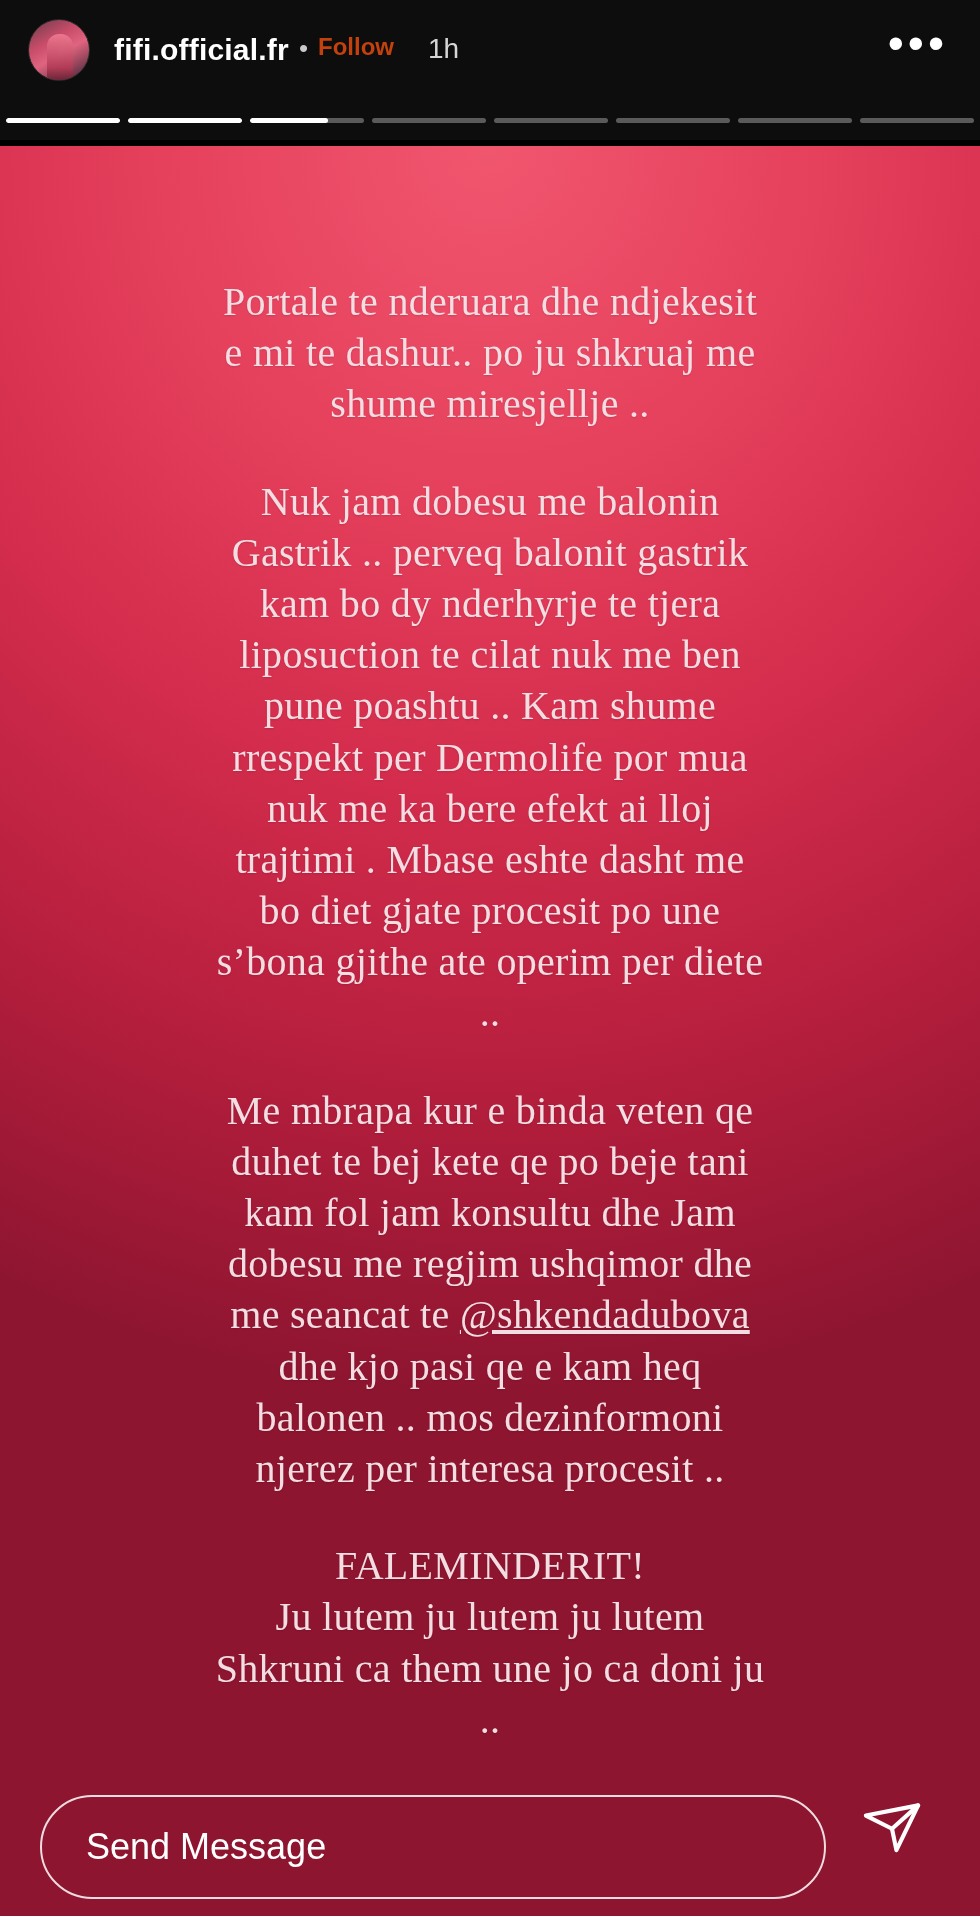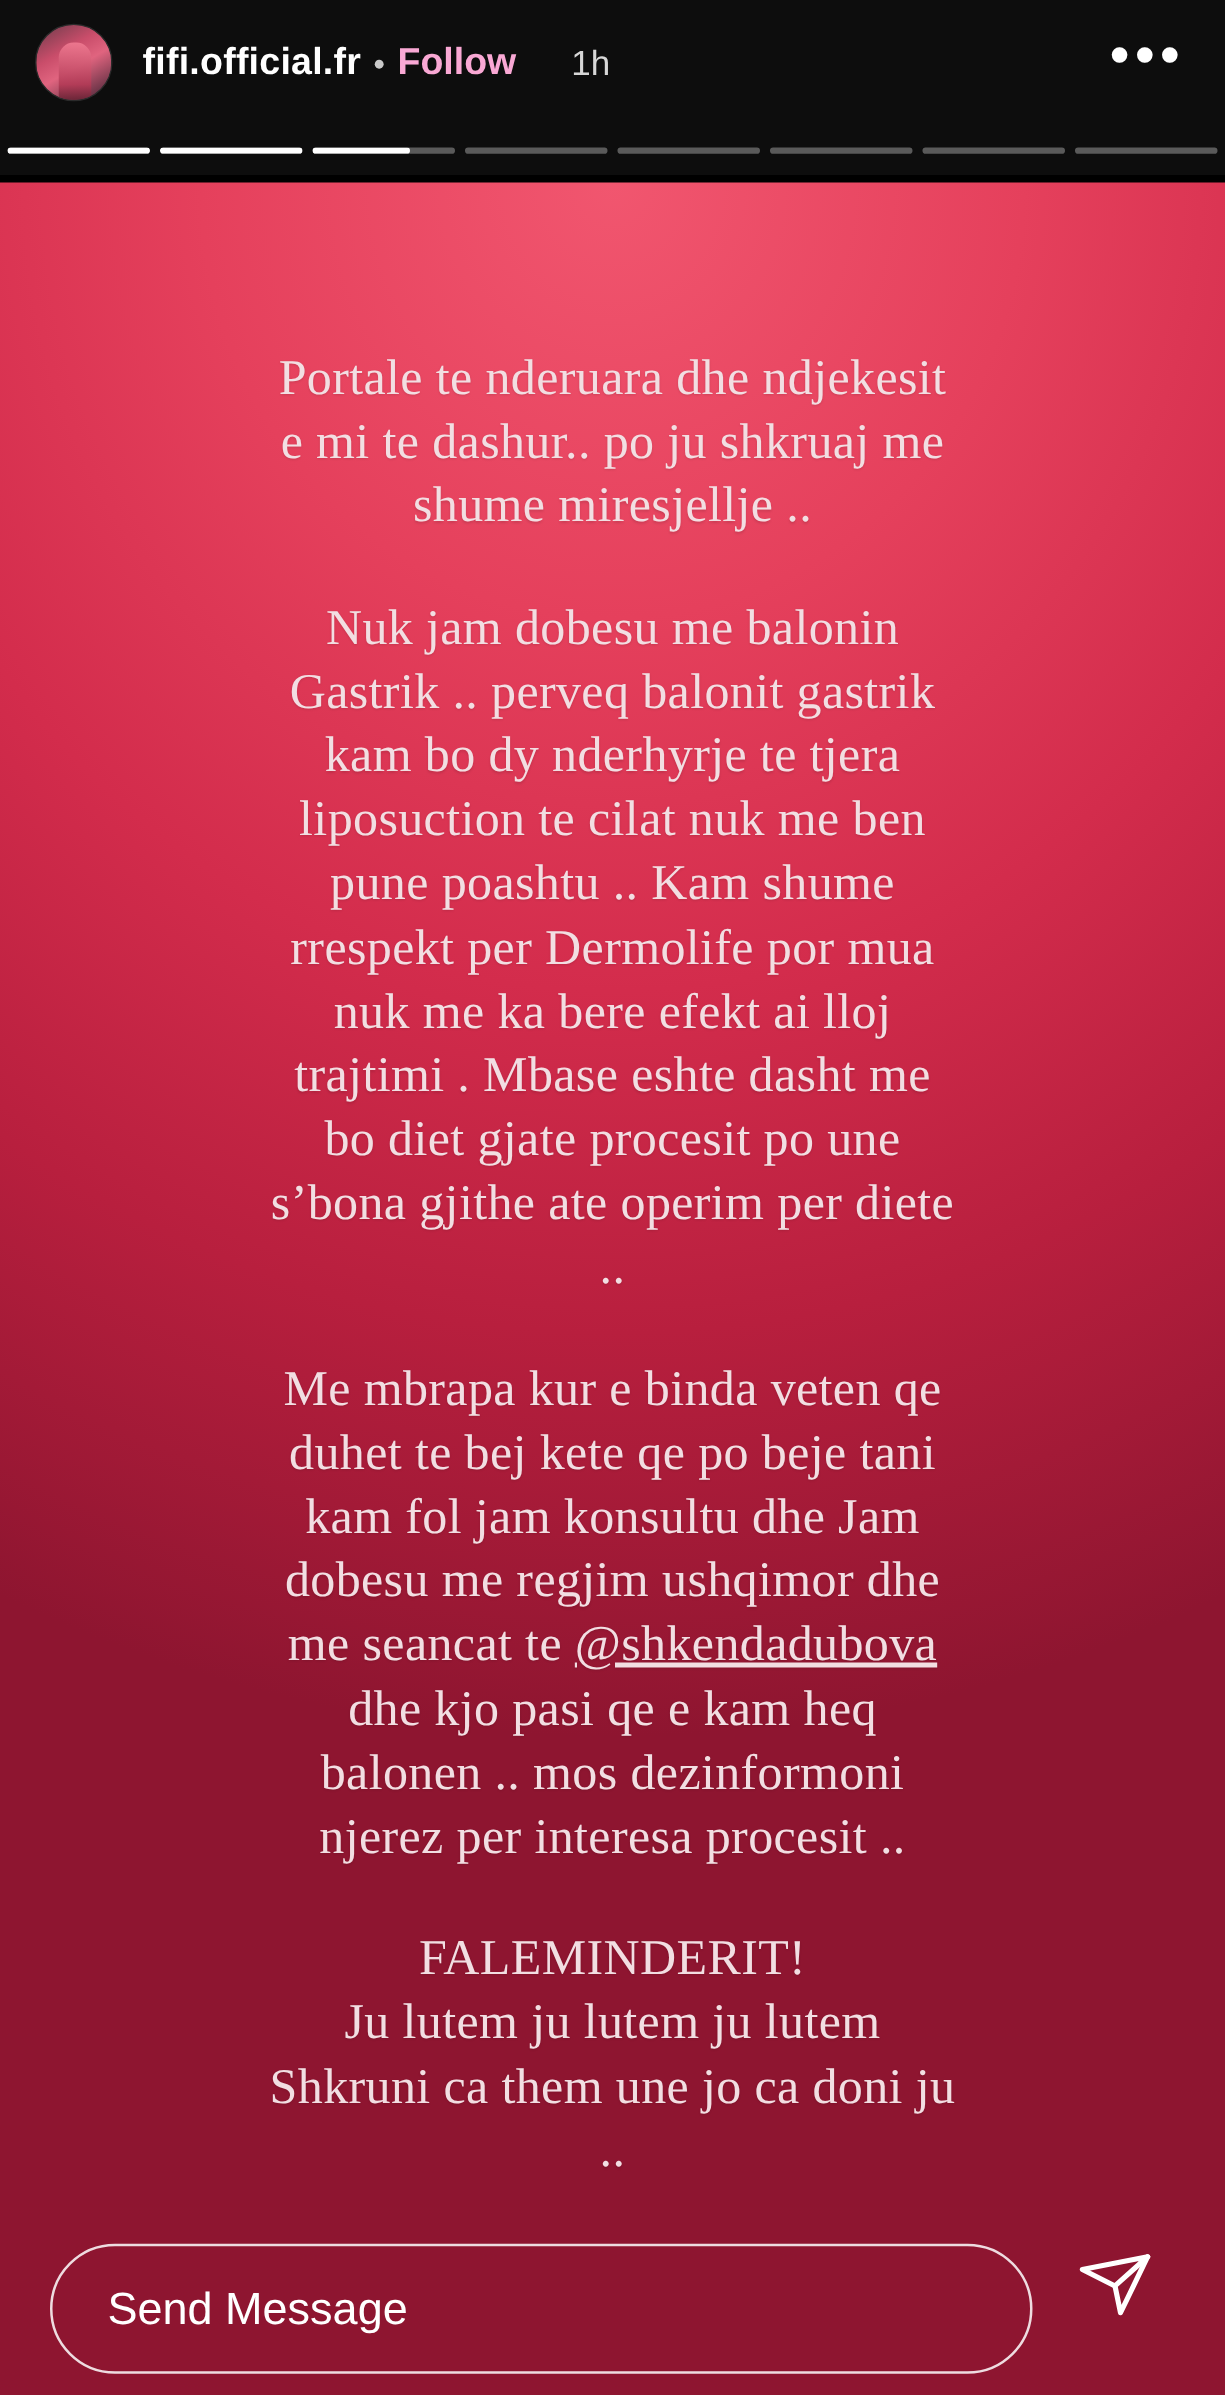--- a/index.html
+++ b/index.html
@@ -47,45 +47,45 @@
     position: absolute;
     left: 18px; top: 14px;
     width: 26px; height: 48px;
     border-radius: 12px 12px 4px 4px;
     background: linear-gradient(180deg, #f07b92 0%, #b33a56 70%, #5d2030 100%);
     opacity: .9;
   }
 
   .header-text {
     display: flex;
-    align-items: flex-end;
+    align-items: flex-start;
     margin-left: 24px;
     flex: 1 1 auto;
     white-space: nowrap;
   }
   .username {
     color: #fff;
     font-size: 30px;
     font-weight: bold;
     letter-spacing: .2px;
   }
   .dot-sep {
     color: #c9c9c9;
     font-size: 26px;
     margin: 0 10px;
   }
   .follow-link {
-    color: #f9a8d4;
-    font-size: 30px;
+    color: #c2410c;
+    font-size: 24px;
     font-weight: bold;
   }
   .timestamp {
     color: #d6d6d6;
     font-size: 28px;
-    margin-left: 44px;
+    margin-left: 34px;
     font-weight: normal;
   }
 
   .more-menu {
     color: #fff;
     font-size: 46px;
     letter-spacing: 4px;
     line-height: 20px;
     padding: 10px 4px 24px 4px;
     flex: 0 0 auto;

